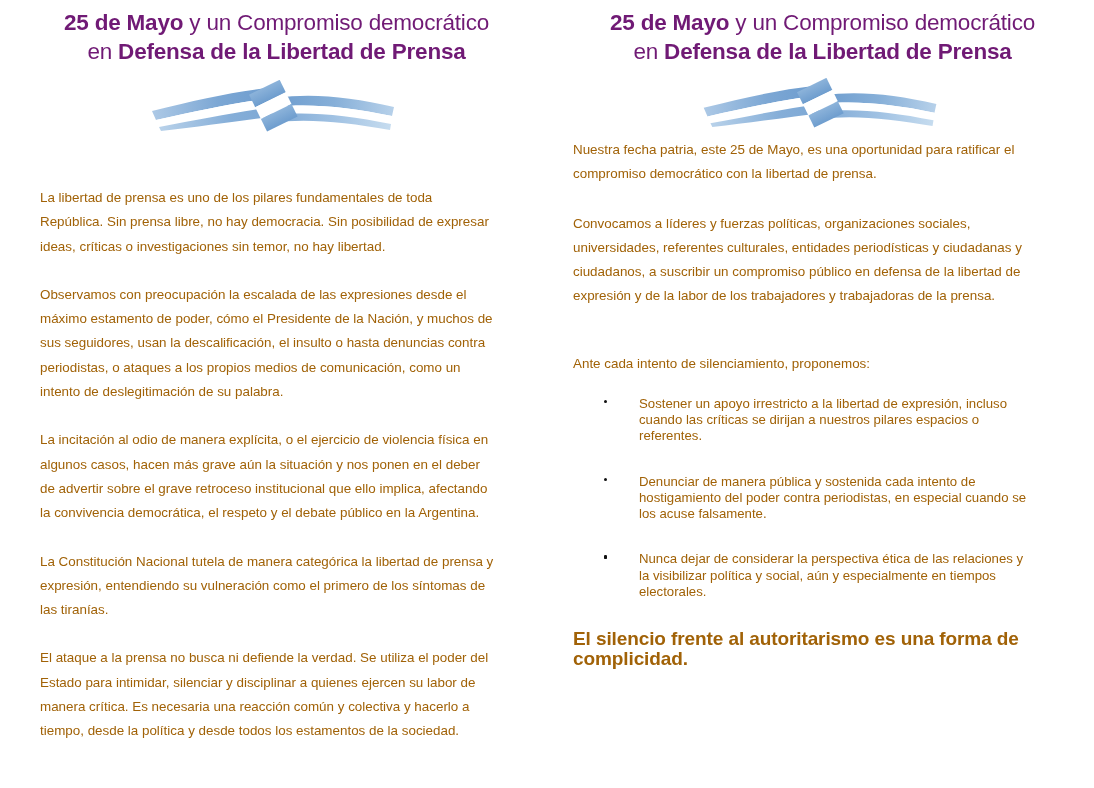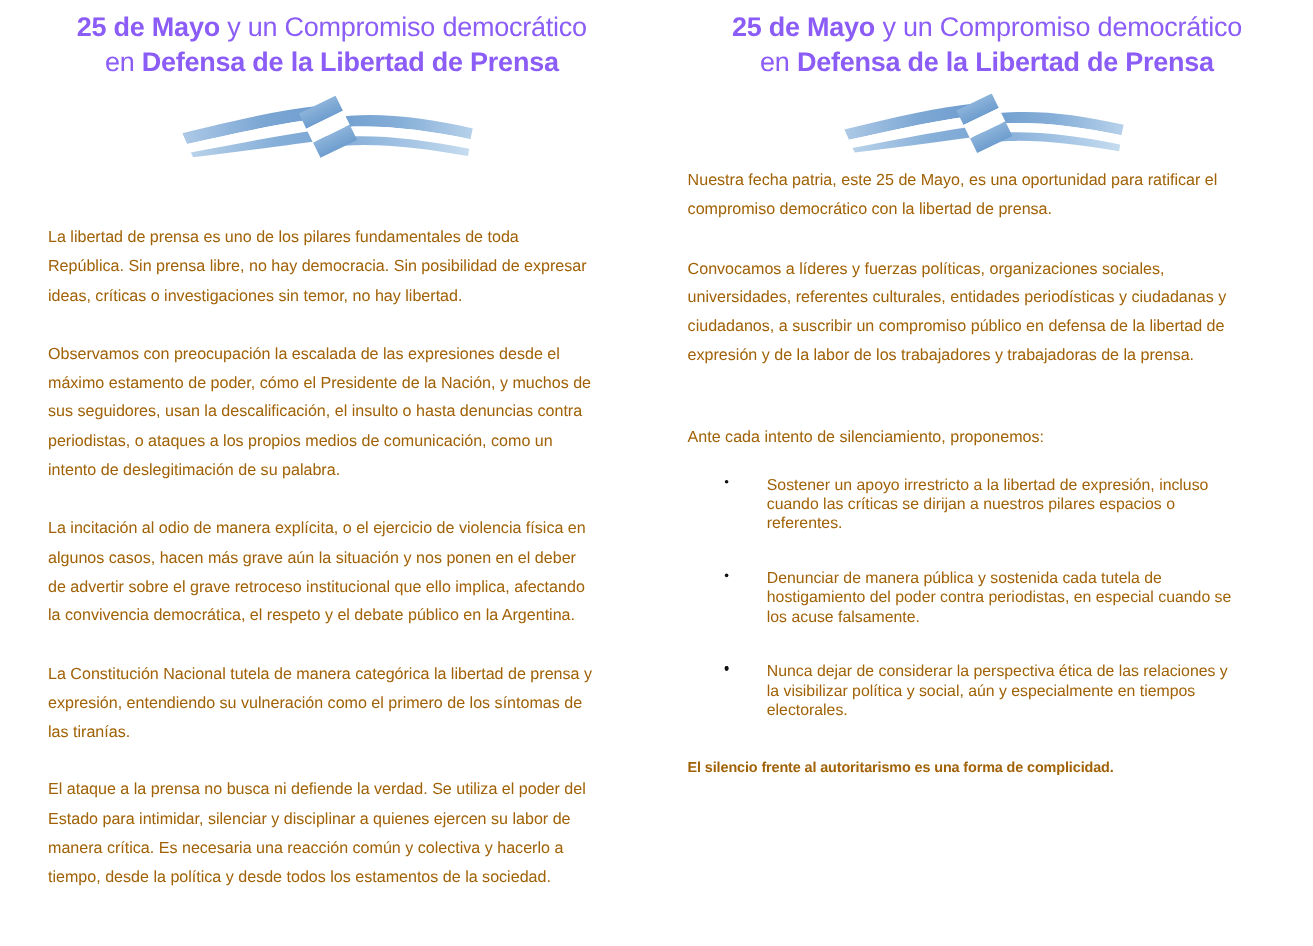--- a/index.html
+++ b/index.html
@@ -30,21 +30,21 @@
 
   
   .title-block {
     text-align: center;
     padding-top: 8px;
   }
   .title-line {
     font-family: "Liberation Sans", sans-serif;
     font-size: 22.5px;
     line-height: 29px;
-    color: #8b5cf6;
+    color: #701a75;
     letter-spacing: -0.2px;
     white-space: nowrap;
   }
   .title-line .b { font-weight: bold; }
   .title-line .n { font-weight: normal; }
   .col-left .title-block  { padding-left: 6px; }
   .col-right .title-block { padding-left: 4px; }
 
   
   .flag-wrap {
@@ -96,21 +96,21 @@
     left: 31px;
     top: 4px;
     width: 3.4px;
     height: 3.4px;
     background: #111111;
     border-radius: 50%;
   }
   .closing {
     margin: 22px 0 0 0;
     font-weight: bold;
-    font-size: 12px;
+    font-size: 19px;
     line-height: 20px;
     letter-spacing: -0.1px;
   }
 </style>
 </head>
 <body>
 
 <div class="page">
 
   <div class="column col-left">
@@ -227,21 +227,21 @@
       </svg>
     </div>
 
     <div class="body-col">
       <p class="para">Nuestra fecha patria, este 25 de Mayo, es una oportunidad para ratificar el compromiso democrático con la libertad de prensa.</p>
       <p class="para">Convocamos a líderes y fuerzas políticas, organizaciones sociales, universidades, referentes culturales, entidades periodísticas y ciudadanas y ciudadanos, a suscribir un compromiso público en defensa de la libertad de expresión y de la labor de los trabajadores y trabajadoras de la prensa.</p>
       <p class="para lead-in">Ante cada intento de silenciamiento, proponemos:</p>
 
       <ul class="bullets">
         <li><span class="dot"></span><span>Sostener un apoyo irrestricto a la libertad de expresión, incluso cuando las críticas se dirijan a nuestros pilares espacios o referentes.</span></li>
-        <li><span class="dot"></span><span>Denunciar de manera pública y sostenida cada tutela de hostigamiento del poder contra periodistas, en especial cuando se los acuse falsamente.</span></li>
+        <li><span class="dot"></span><span>Denunciar de manera pública y sostenida cada intento de hostigamiento del poder contra periodistas, en especial cuando se los acuse falsamente.</span></li>
         <li><span class="dot"></span></li>
         <li><span class="dot"></span><span>Nunca dejar de considerar la perspectiva ética de las relaciones y la visibilizar política y social, aún y especialmente en tiempos electorales.</span></li>
       </ul>
 
       <p class="closing">El silencio frente al autoritarismo es una forma de complicidad.</p>
     </div>
   </div>
 
 </div>
 

